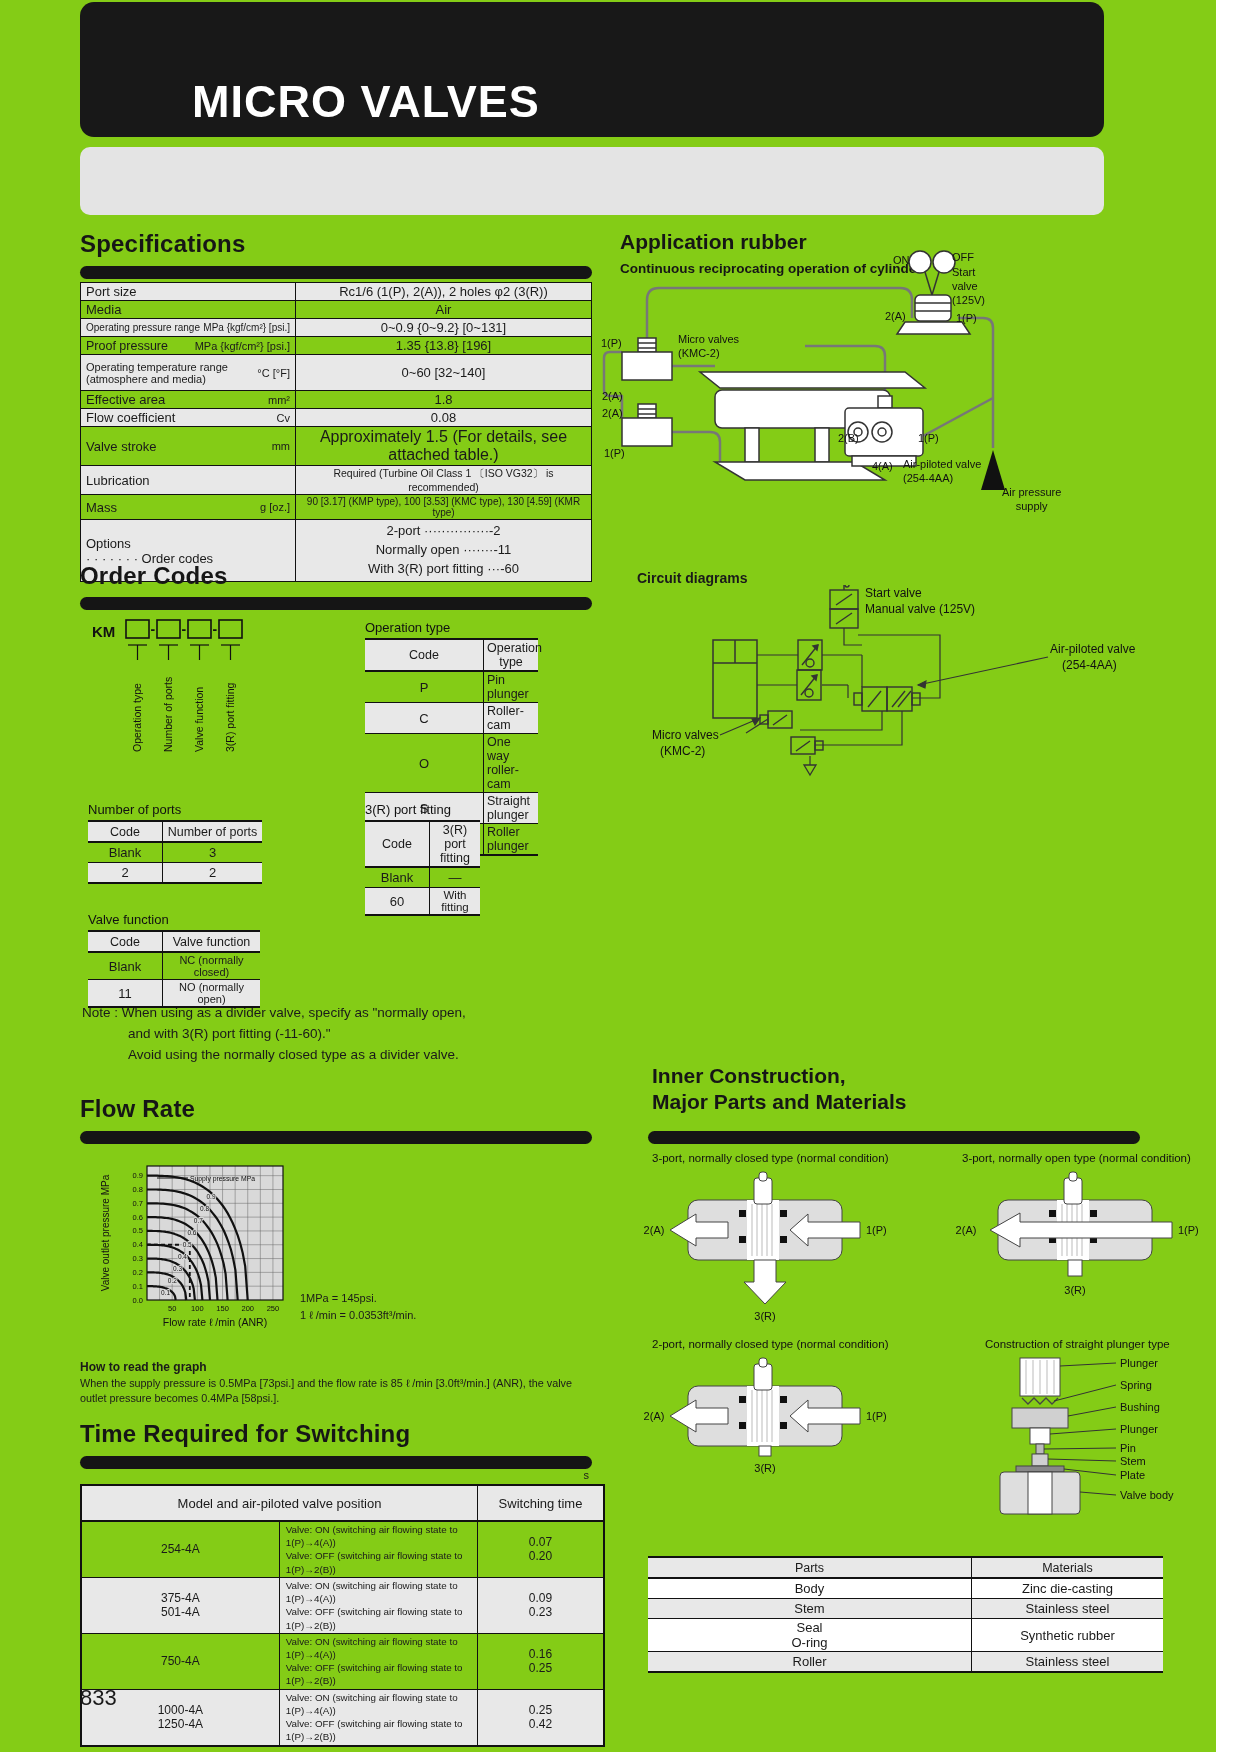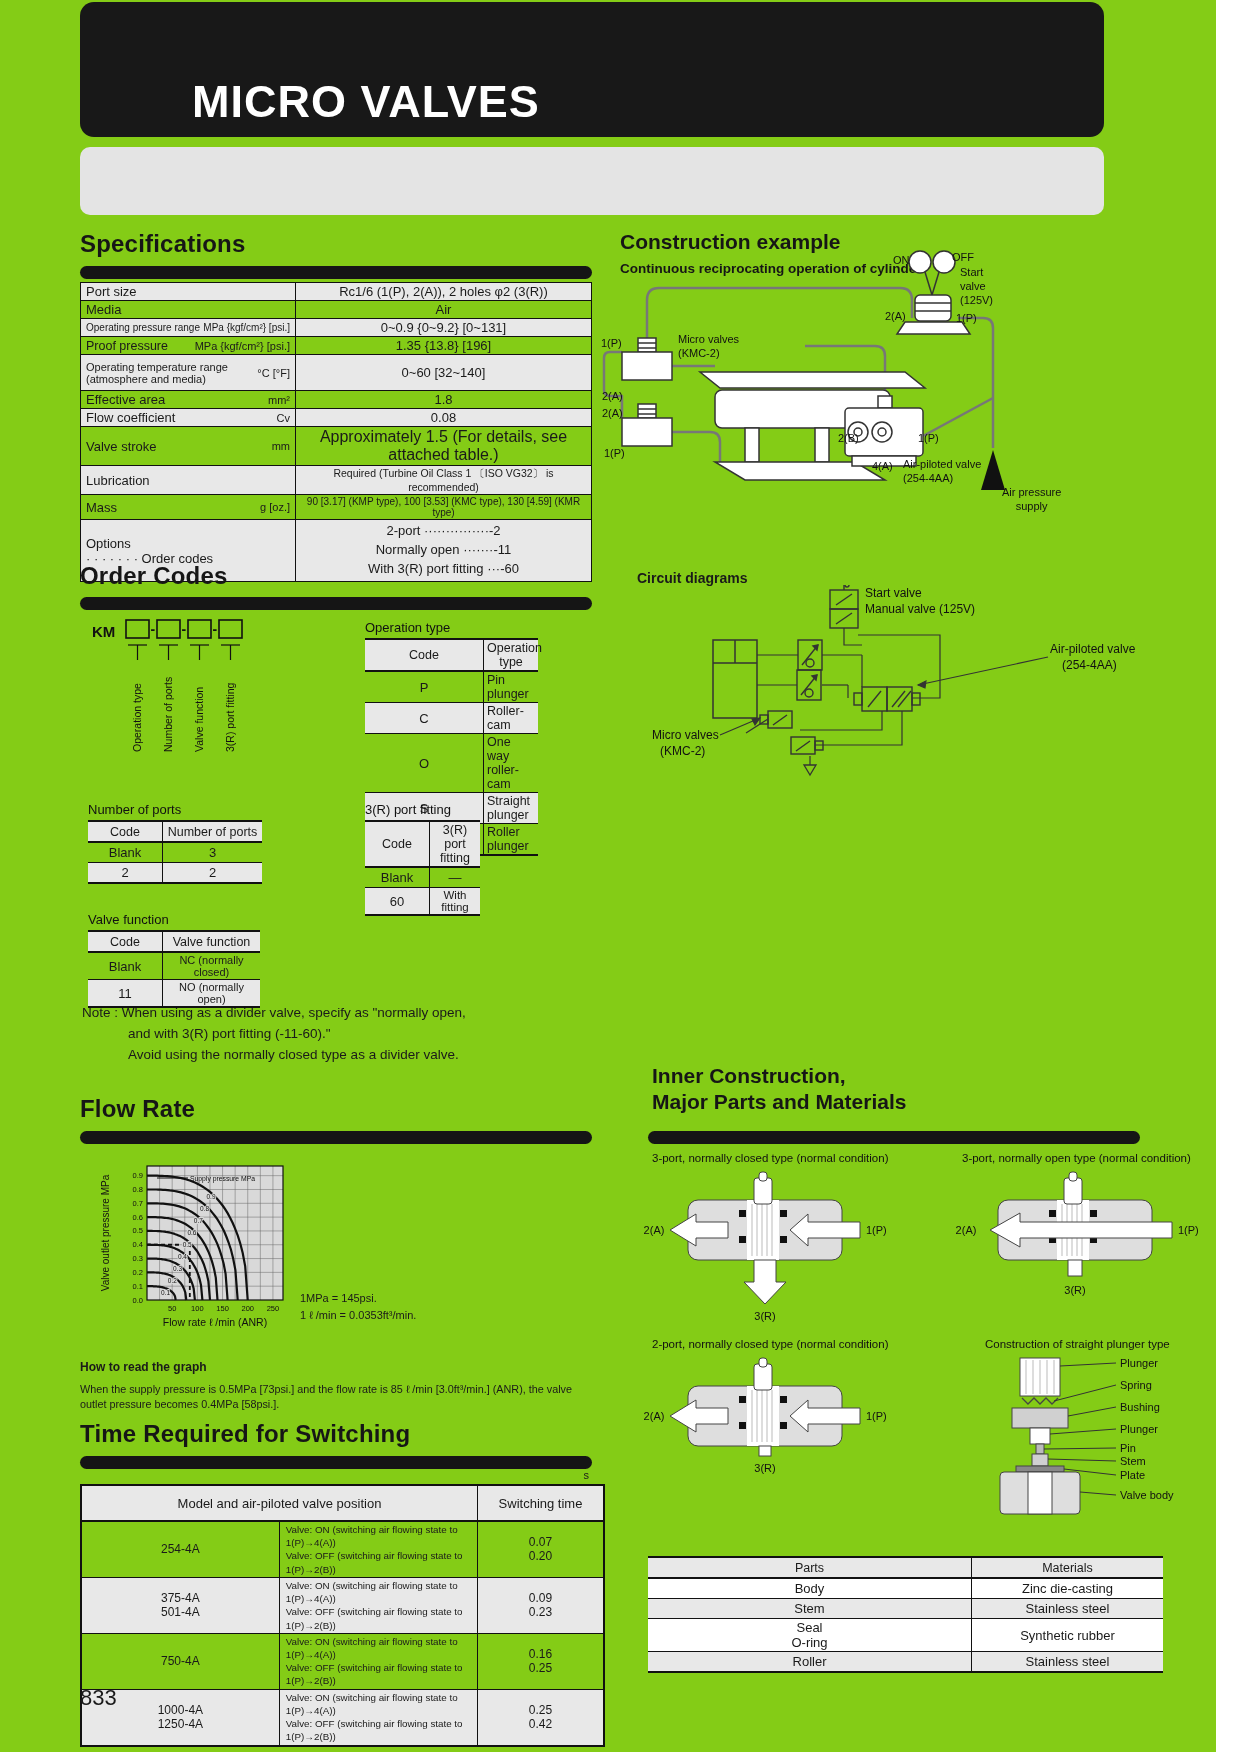--- a/index.html
+++ b/index.html
@@ -357,21 +357,21 @@
       <line x1="62" y1="22" x2="93" y2="22" stroke="#111" stroke-width="1"></line>
       <text x="95" y="25" font-size="6.8">Supply pressure MPa</text>
       <text x="14" y="77" font-size="10" text-anchor="middle" transform="rotate(-90 14 77)">Valve outlet pressure  MPa</text>
       <text x="120" y="170" font-size="10.5" text-anchor="middle">Flow rate ℓ /min (ANR)</text>
     </svg>
   <div class="abs pre" style="left:300px;top:1290px;font-size:11px;line-height:1.5;"><span>1MPa = 145psi.</span>
 <span>1 ℓ /min = 0.0353ft³/min.</span></div>
 
   <div class="abs" style="left:80px;top:1360px;width:512px;">
     <div style="font-size:12px;font-weight:bold;">How to read the graph</div>
-    <div style="font-size:10.8px;line-height:1.4;margin-top:8px;">When the supply pressure is 0.5MPa [73psi.] and the flow rate is 85 ℓ /min [3.0ft³/min.] (ANR), the valve outlet pressure becomes 0.4MPa [58psi.].</div>
+    <div style="font-size:10.8px;line-height:1.4;margin-top:2px;">When the supply pressure is 0.5MPa [73psi.] and the flow rate is 85 ℓ /min [3.0ft³/min.] (ANR), the valve outlet pressure becomes 0.4MPa [58psi.].</div>
   </div>
 
   <div class="abs h1" style="left:80px;top:1420px;">Time Required for Switching</div>
   <div class="pill" style="left:80px;top:1456px;width:512px;"></div>
   <div class="abs" style="left:471px;top:1469px;width:118px;text-align:right;font-size:11px;">s</div>
 
   <table class="big">
     <tbody>
         <tr>
           <td colspan="2" style="width:391px;">Model and air-piloted valve position</td>
@@ -421,21 +421,21 @@
       <td>
             <div>0.25</div>
             <div>0.42</div>
           </td>
         </tr>
   </tbody>
     </table>
 
   <div class="abs" style="left:80px;top:1685px;font-size:22px;">833</div>
 
-  <div class="abs h2" style="left:620px;top:230px;">Construction example</div>
+  <div class="abs h2" style="left:620px;top:230px;">Application rubber</div>
   <div class="abs sub" style="left:620px;top:261px;">Continuous reciprocating operation of cylinder</div>
 
   <svg class="abs" style="left:600px;top:240px;" width="575" height="330" viewBox="0 0 575 330">
     <g fill="none" stroke="#777" stroke-width="2.5" stroke-linejoin="round">
       <path d="M47,98 V60 Q47,48 59,48 H300 Q312,48 312,60 V78"></path>
       <path d="M72,126 H115"></path>
       <path d="M72,192 H110 Q120,192 120,202 V222"></path>
       <path d="M285,156 V116 Q285,106 275,106 H205"></path>
       <path d="M323,196 L393,158"></path>
       <path d="M358,78 H383 Q393,78 393,88 V208"></path>
@@ -479,21 +479,21 @@
         <circle cx="282" cy="192" r="4"></circle>
       <rect x="252" y="216" width="64" height="10"></rect>
     </g>
     <g>
       <polygon points="393,210 381,250 405,250" fill="#111"></polygon>
     </g>
   </svg>
 
   <div class="abs lbl" style="left:893px;top:254px;">ON</div>
   <div class="abs lbl" style="left:952px;top:251px;">OFF</div>
-  <div class="abs lbl pre" style="left:952px;top:266px;margin-left:8px;">Start
+  <div class="abs lbl pre" style="left:952px;top:266px;">Start
 valve
 (125V)</div>
   <div class="abs lbl" style="left:885px;top:310px;">2(A)</div>
   <div class="abs lbl" style="left:956px;top:312px;">1(P)</div>
   <div class="abs lbl pre" style="left:678px;top:333px;">Micro valves
 (KMC-2)</div>
   <div class="abs lbl" style="left:601px;top:337px;">1(P)</div>
   <div class="abs lbl" style="left:602px;top:390px;">2(A)</div>
   <div class="abs lbl" style="left:602px;top:407px;">2(A)</div>
   <div class="abs lbl" style="left:604px;top:447px;">1(P)</div>

